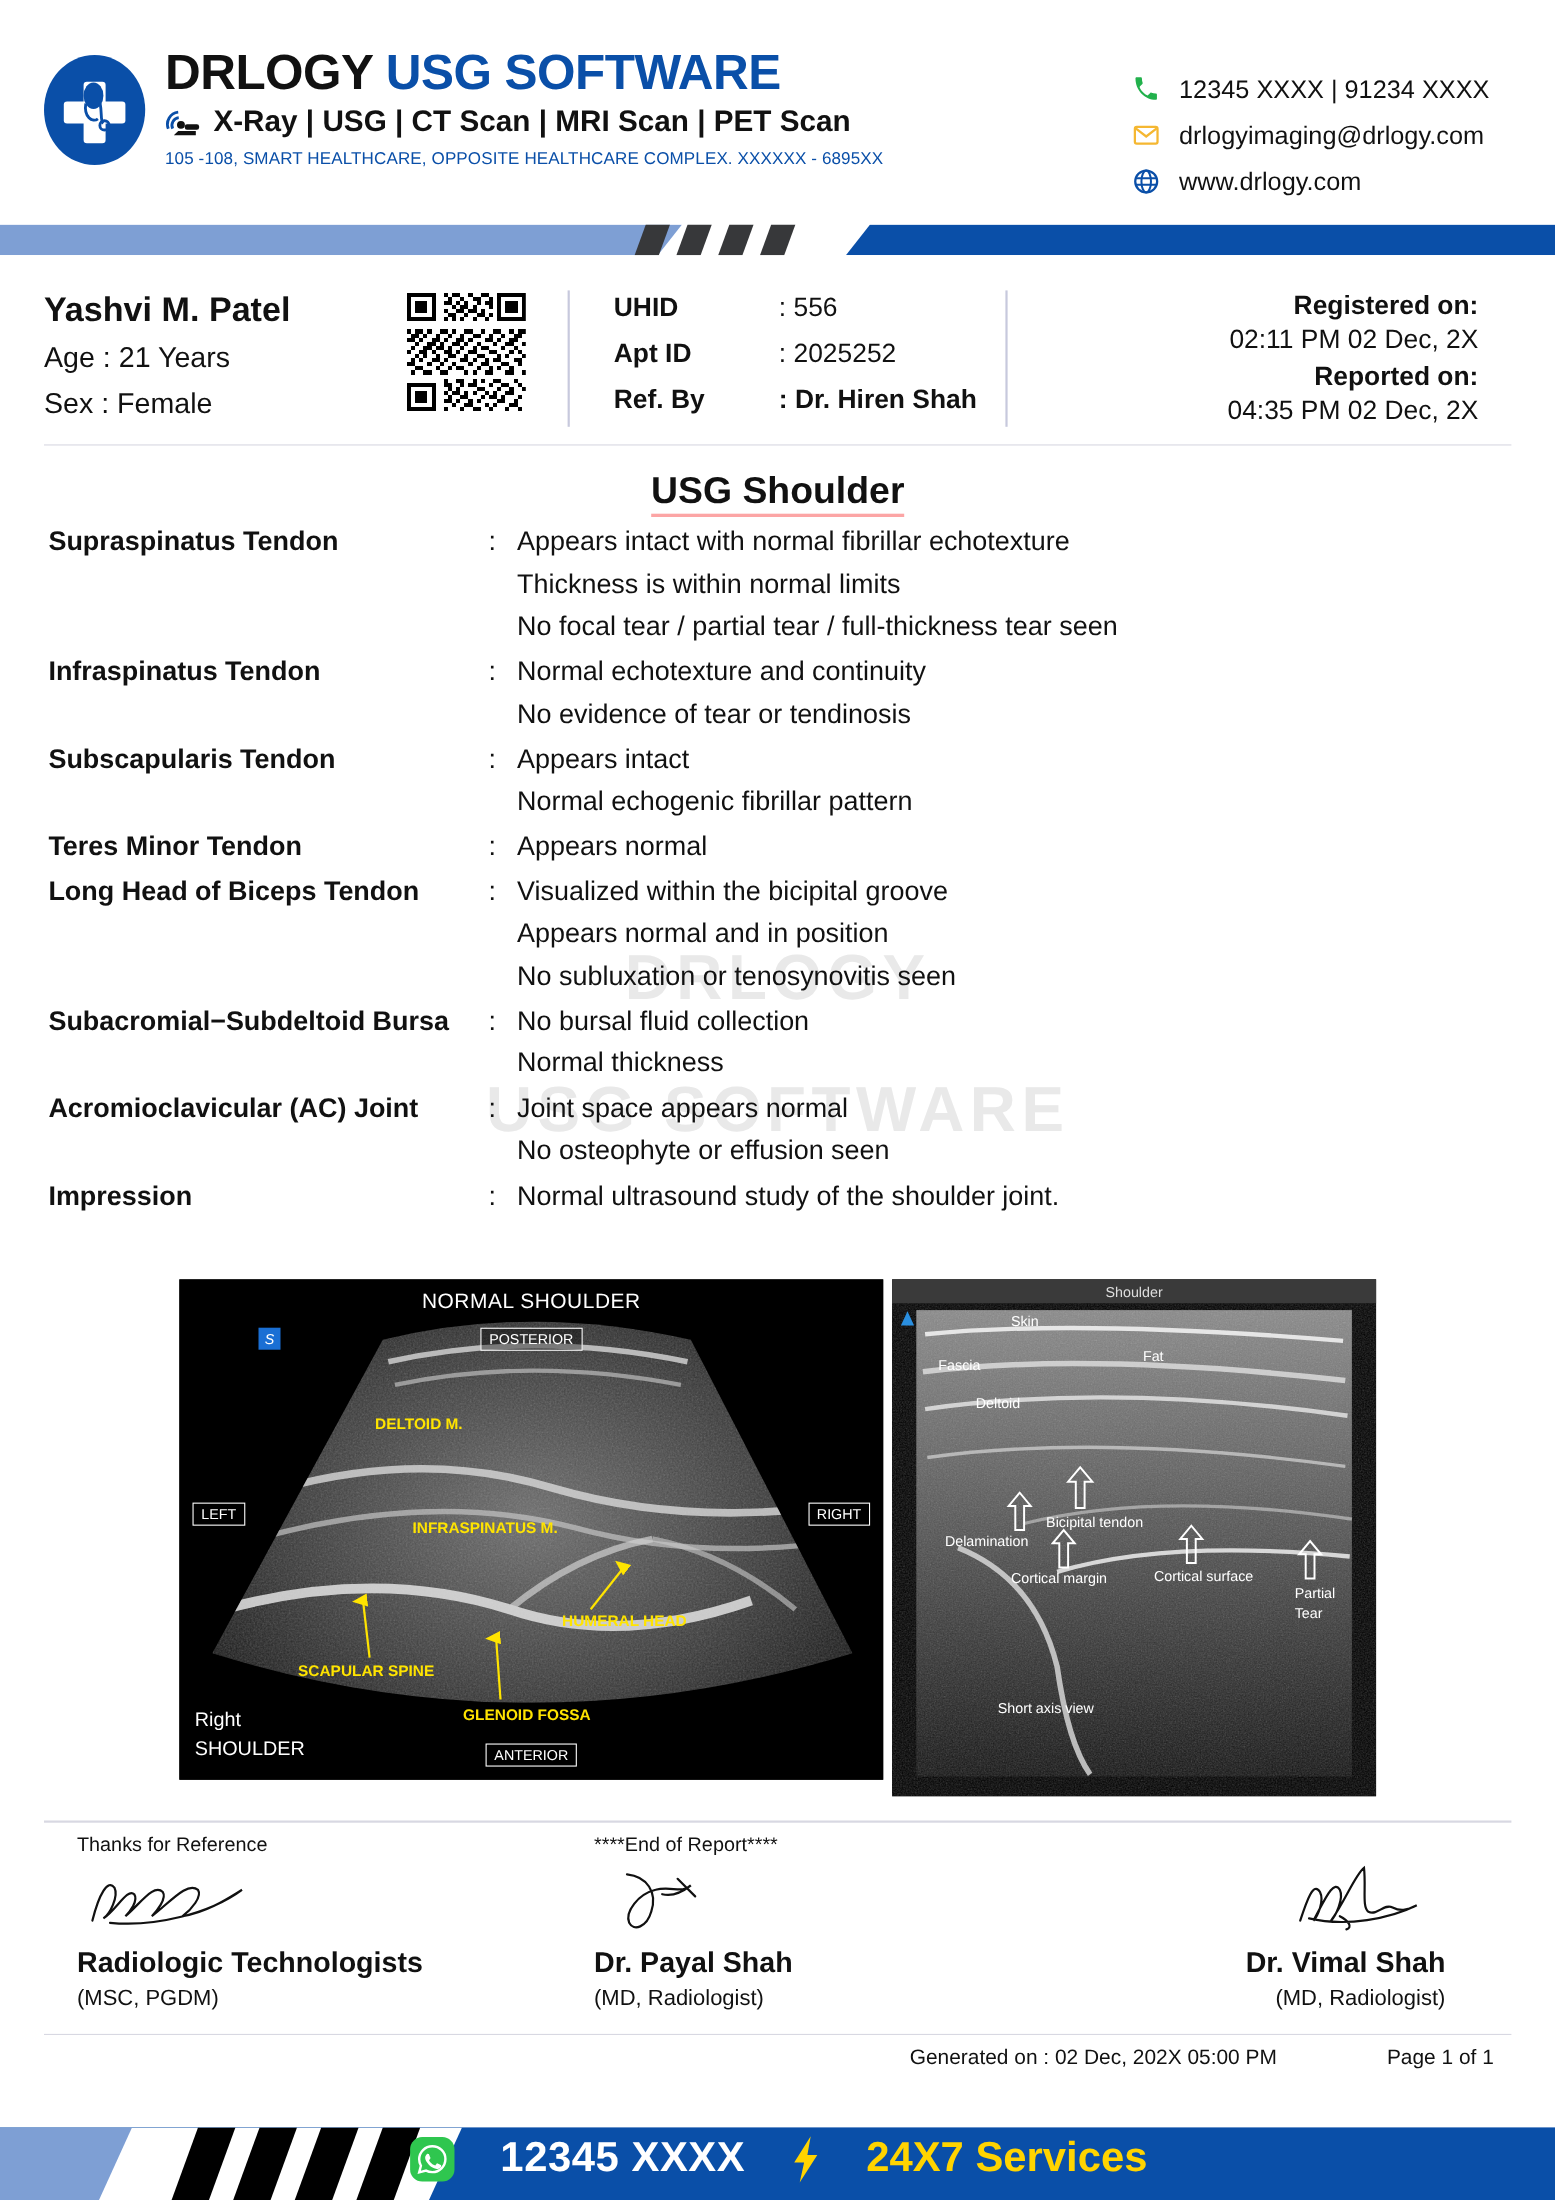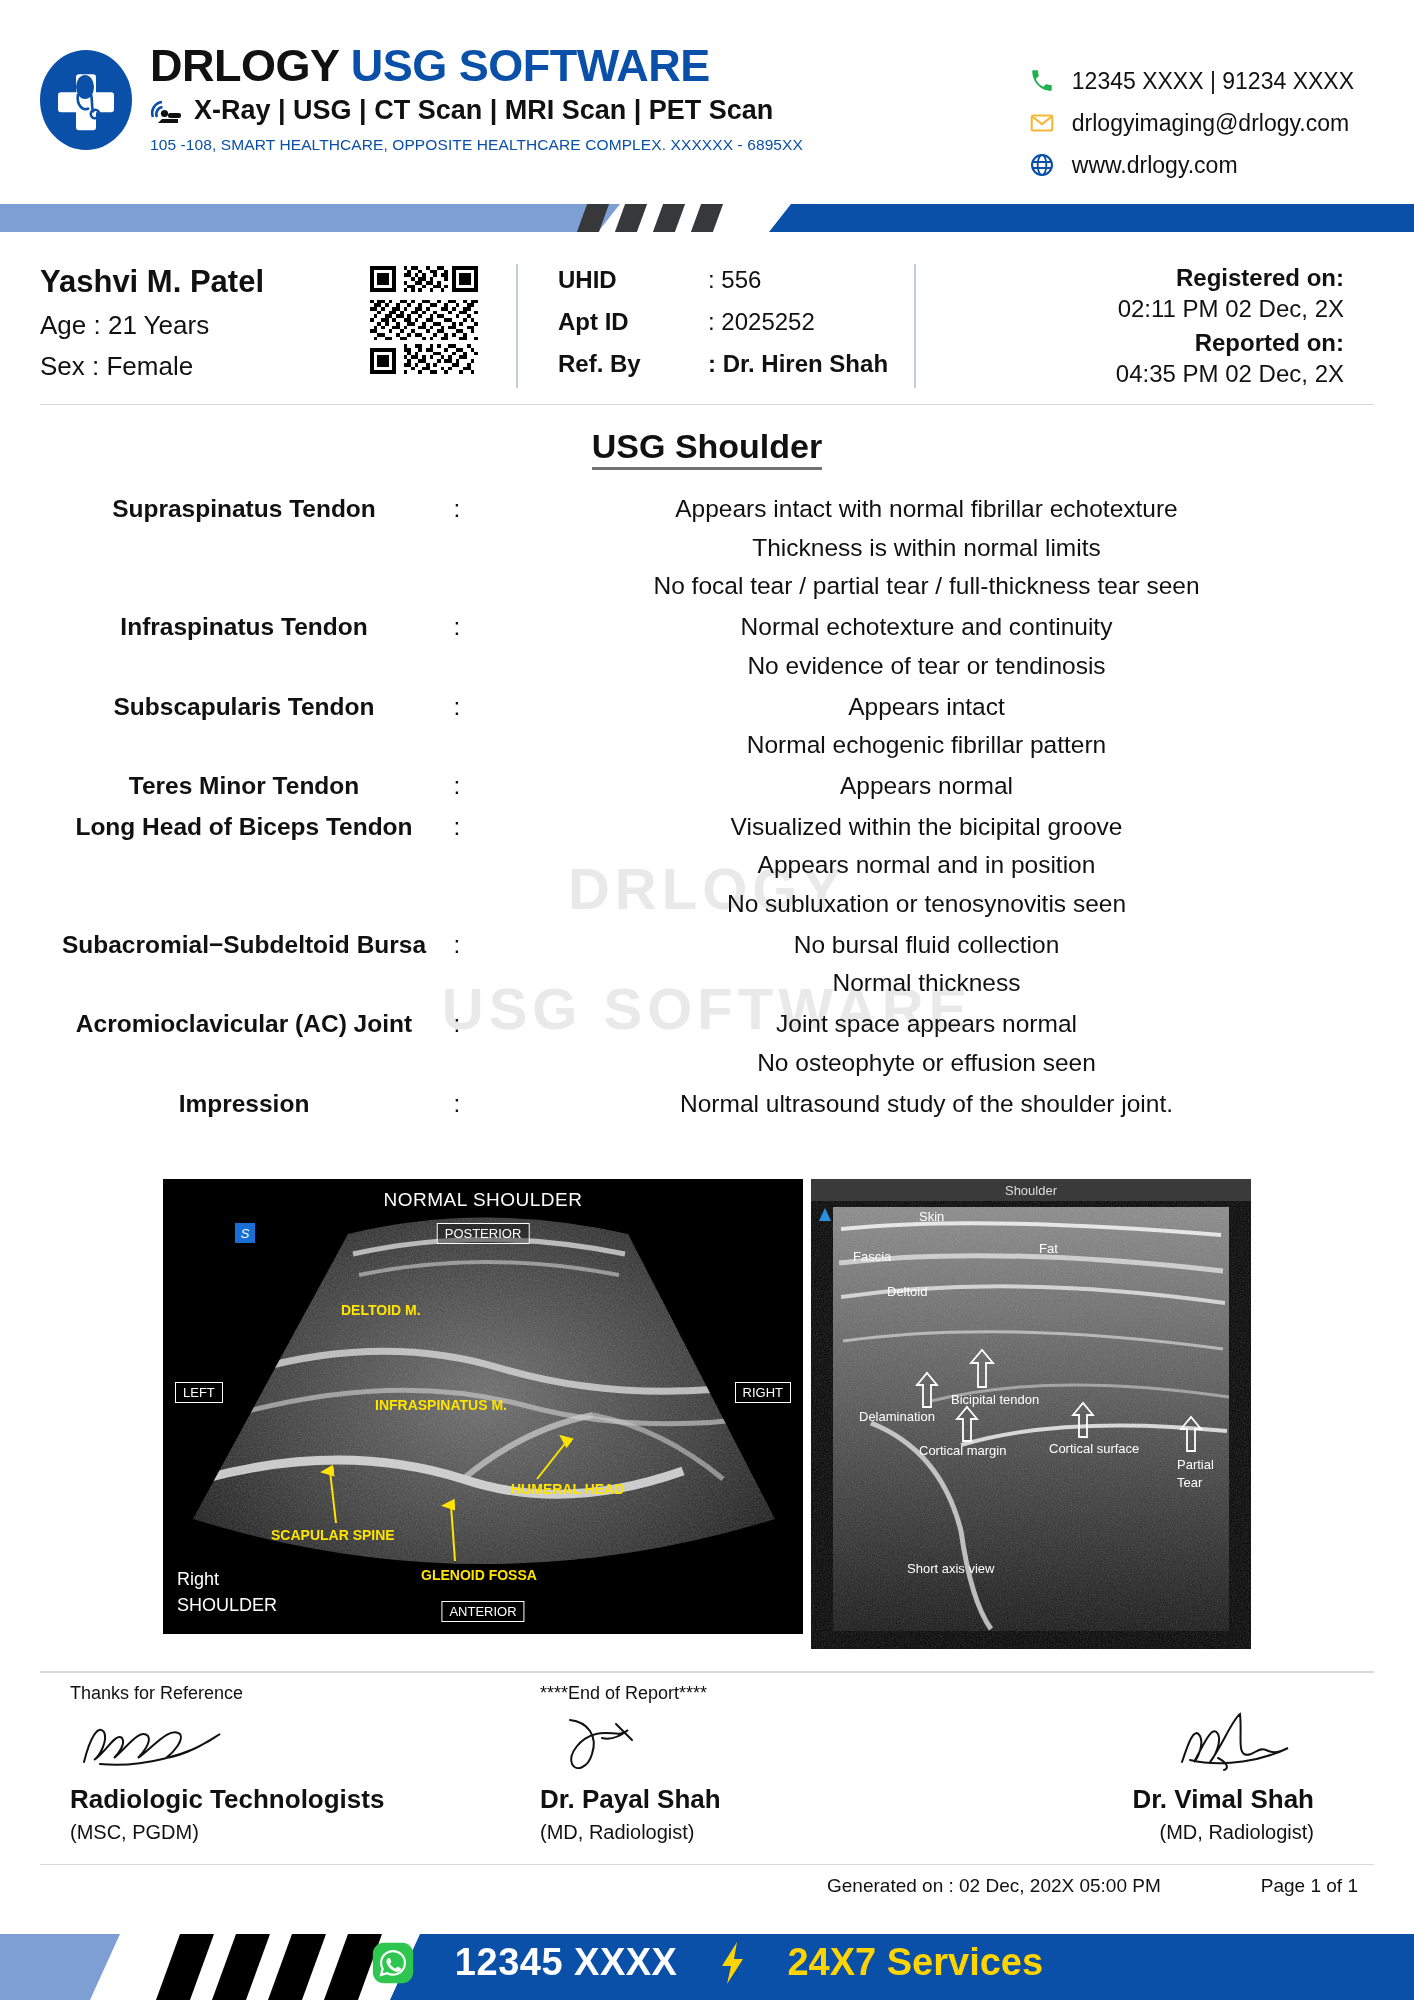--- a/index.html
+++ b/index.html
@@ -61,24 +61,24 @@
   .pt-v.b { font-weight:bold; }
   .pt-right { margin-left:auto; padding:6px 30px 0 0; text-align:right; }
   .pt-r-b { font-size:24px; font-weight:bold; color:#111; white-space:nowrap; }
   .pt-r-n { font-size:24px; color:#111; white-space:nowrap; margin-top:3px; }
   .pt-r-gap { height:6px; }
   .hr-thin { height:1px; background:#d8d8e2; margin:16px 40px 0 40px; }
 
   
   .rep-title { text-align:center; font-size:34px; font-weight:bold; color:#111;
      margin-top:22px; }
-  .rep-title span { border-bottom:3px solid #737373; padding-bottom:2px; }
-
-  
-  .findings { margin-top:24px; padding:0 31px 0 44px; position:relative; z-index:2;text-align:center; }
+  .rep-title span { border-bottom:3px solid #fca5a5; padding-bottom:2px; }
+
+  
+  .findings { margin-top:8px; padding:0 31px 0 44px; position:relative; z-index:2; }
   .frow { display:flex; align-items:flex-start; margin-bottom:2px; }
   .flabel { flex:0 0 400px; font-size:24.5px; font-weight:bold; color:#111;
      line-height:1.58; white-space:nowrap; }
   .fcolon { flex:0 0 26px; font-size:24.5px; color:#111; line-height:1.58; }
   .fvals { flex:1; }
   .fval { font-size:24.5px; color:#111; line-height:1.58; }
 
   
   .wm { position:absolute; left:0; right:0; text-align:center; color:#e9e9e9;
      font-size:58px; font-weight:bold; letter-spacing:5px; z-index:0; user-select:none; }

